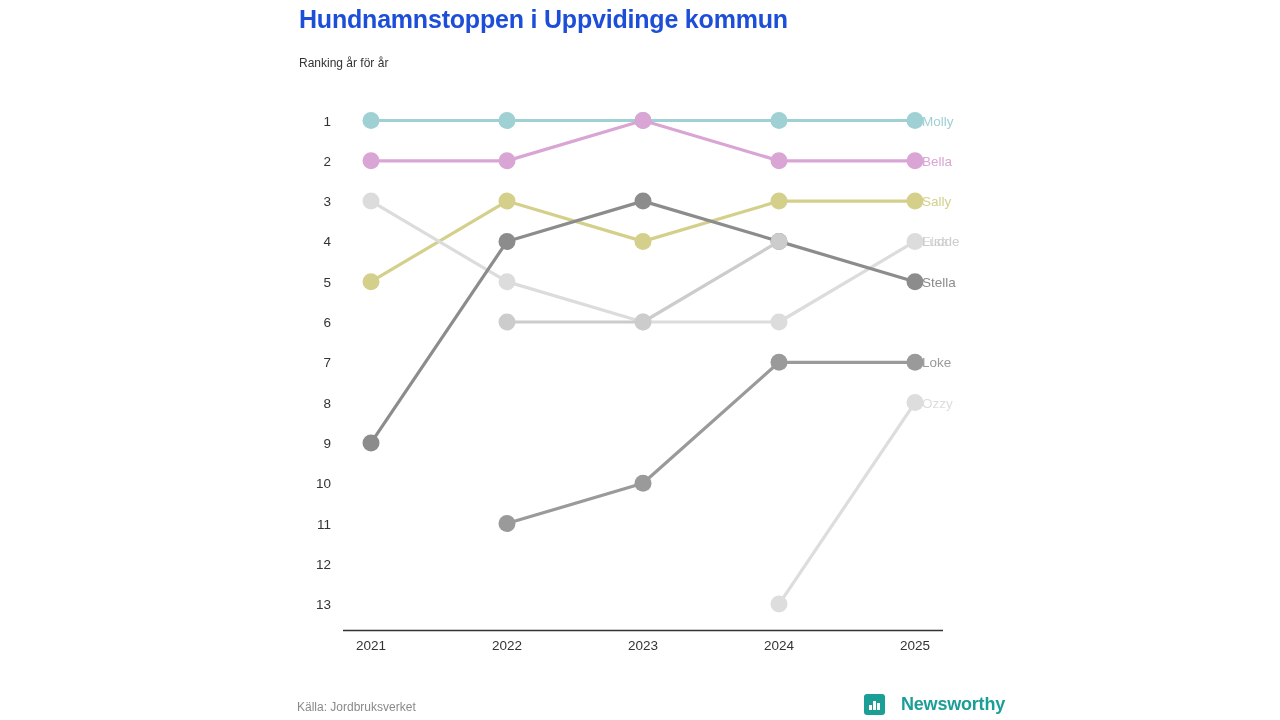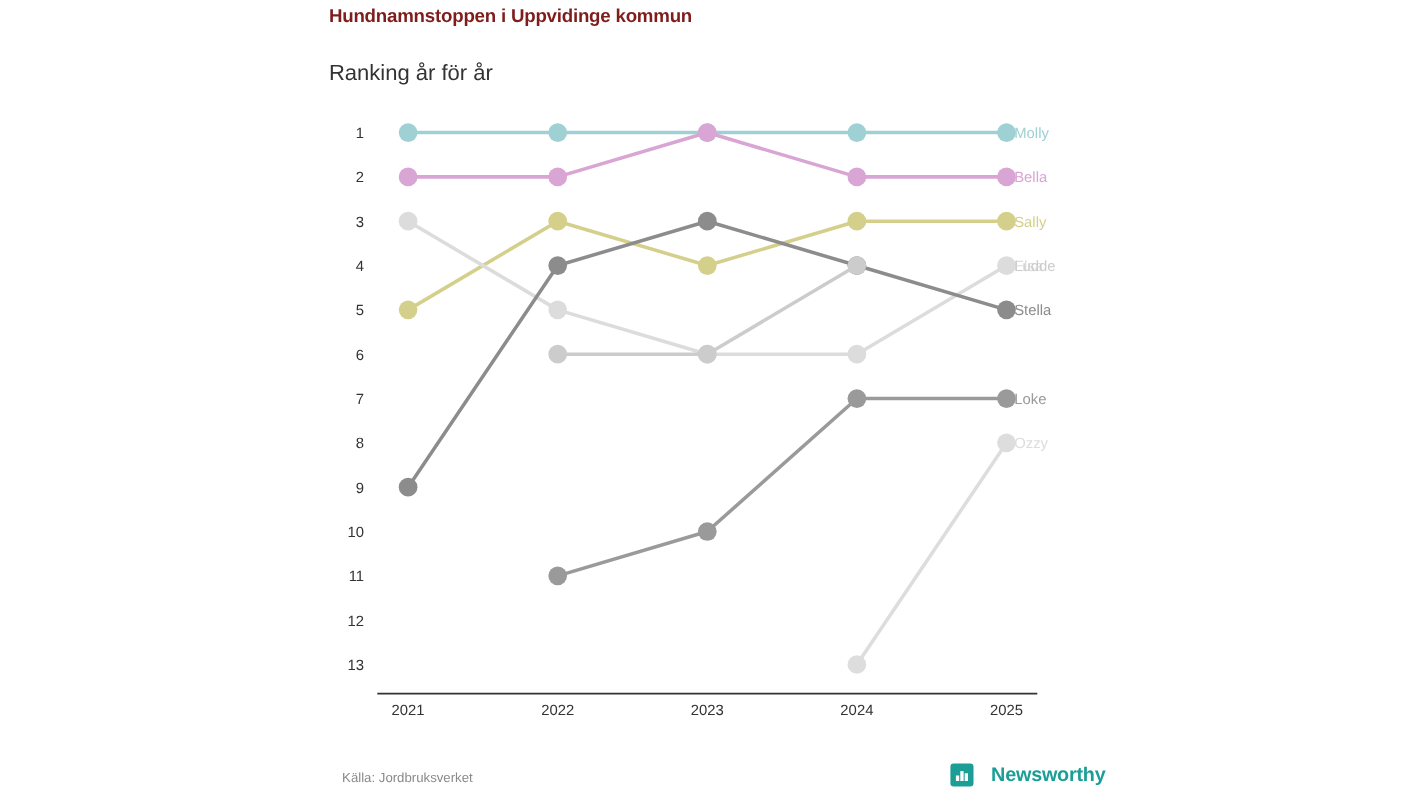--- a/index.html
+++ b/index.html
@@ -18,48 +18,48 @@
   .page {
     position: absolute;
     left: 0; top: 0;
     width: 1280px;
     height: 720px;
   }
   .title {
     position: absolute;
     left: 299px;
     top: 5px;
-    font-size: 17px;
+    font-size: 25px;
     font-weight: bold;
-    color: #7f1d1d;
+    color: #1d4ed8;
     letter-spacing: -0.2px;
   }
   .subtitle {
     position: absolute;
     left: 299px;
     top: 56px;
-    font-size: 20px;
+    font-size: 12px;
     font-weight: normal;
     color: #333333;
   }
   .chart-area {
     position: absolute;
     left: 0;
     top: 0;
     width: 1280px;
     height: 720px;
   }
   svg.bump {
     position: absolute;
     left: 0;
     top: 0;
   }
   .source {
     position: absolute;
-    left: 311px;
+    left: 297px;
     top: 700px;
     font-size: 12px;
     color: #8a8a8a;
   }
   .logo {
     position: absolute;
     left: 864px;
     top: 694px;
     display: flex;
     align-items: center;

